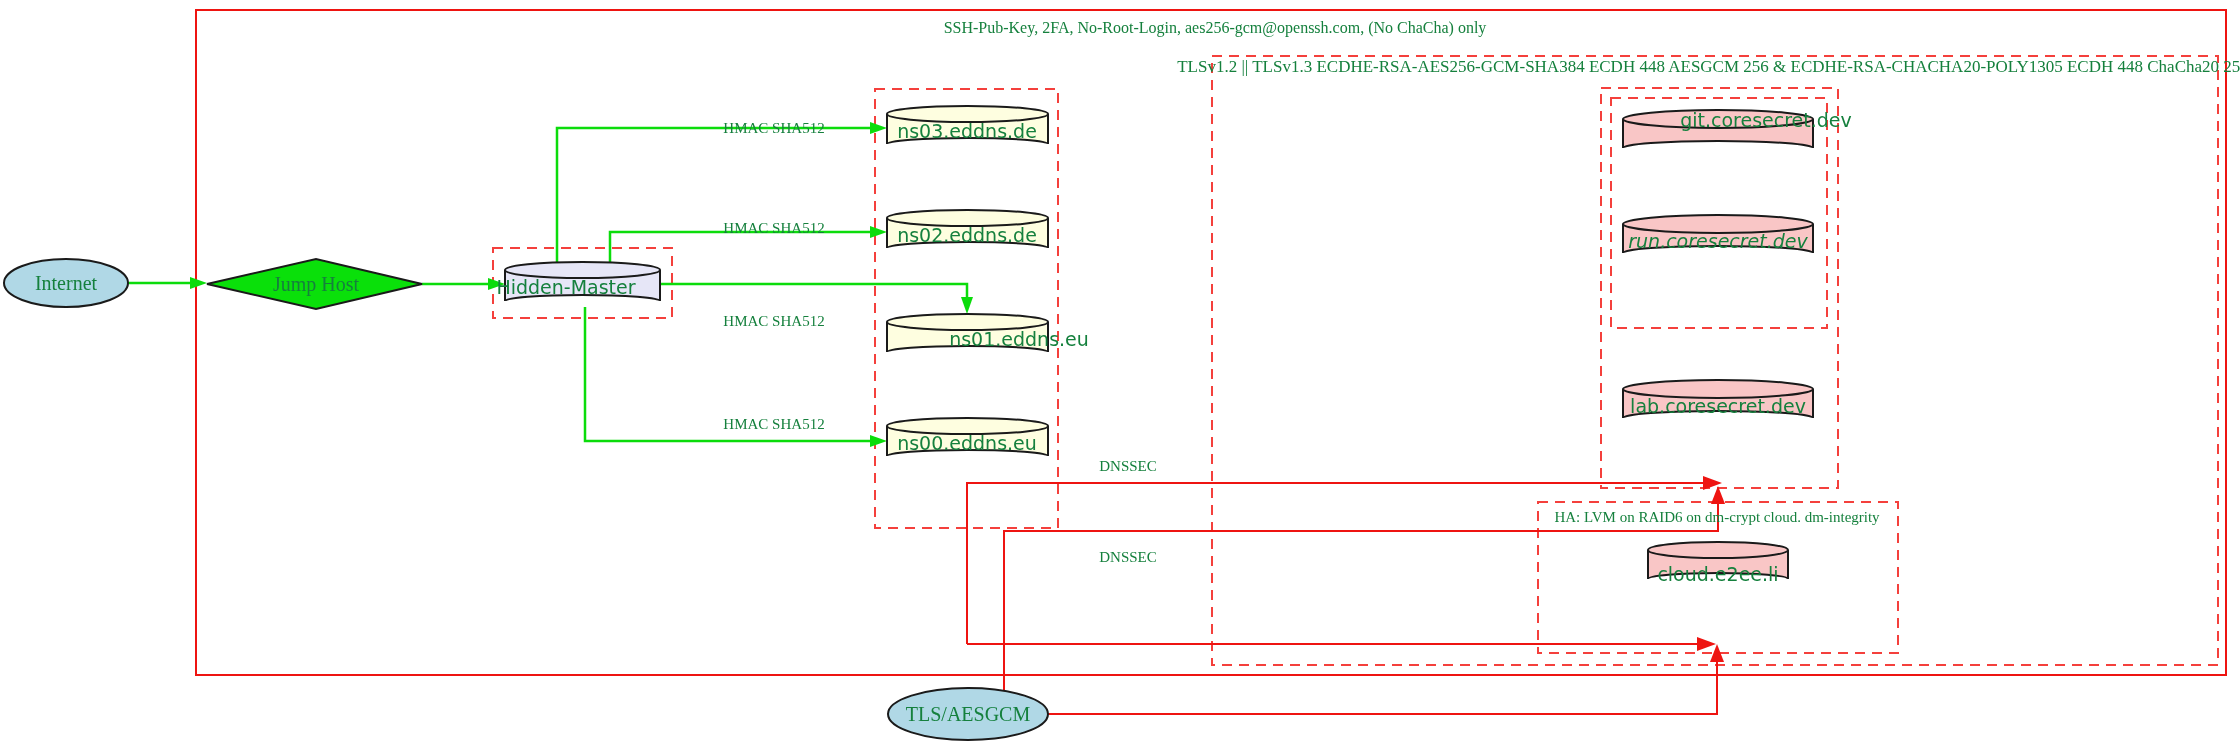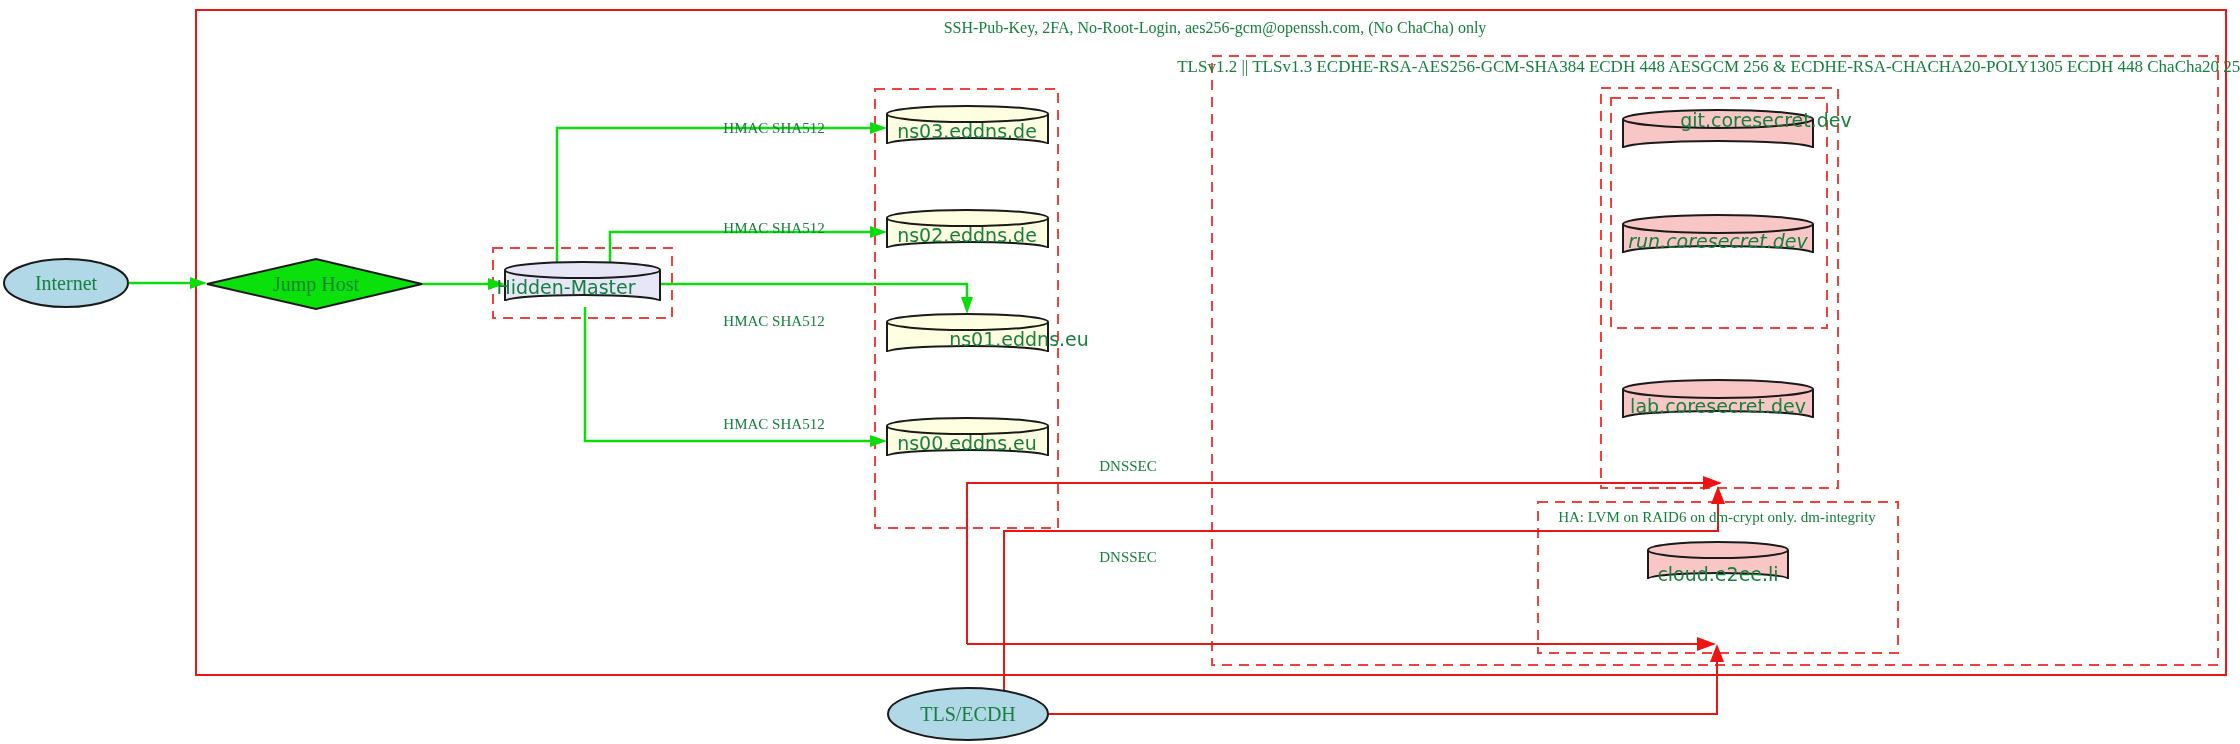--- a/index.html
+++ b/index.html
@@ -108,37 +108,37 @@
   <g>
     <path class="shape" fill="#f9c6c6" d="M1648,550 A70,8 0 0 1 1788,550 L1788,579 A70,6 0 0 0 1648,579 Z"></path>
     <path fill="none" stroke="#1a1a1a" stroke-width="2" d="M1648,550 A70,8 0 0 0 1788,550"></path>
   </g>
 
   <ellipse class="shape" cx="968" cy="714" rx="80" ry="26" fill="#b0d8e6"></ellipse>
 </svg>
 
   <div class="lbl cluster-lbl ssh-lbl" style="left:1215px;top:28px;">SSH-Pub-Key, 2FA, No-Root-Login, aes256-gcm@openssh.com, (No ChaCha) only</div>
   <div class="lbl cluster-lbl tls-lbl" style="left:1713px;top:67px;">TLSv1.2 || TLSv1.3 ECDHE-RSA-AES256-GCM-SHA384 ECDH 448 AESGCM 256 &amp; ECDHE-RSA-CHACHA20-POLY1305 ECDH 448 ChaCha20 256</div>
-  <div class="lbl cluster-lbl ha-lbl" style="left:1717px;top:517px;">HA: LVM on RAID6 on dm-crypt only. dm-integrity</div>
+  <div class="lbl cluster-lbl ha-lbl" style="left:1717px;top:517px;">HA: LVM on RAID6 on dm-crypt cloud. dm-integrity</div>
 
   <div class="lbl node-lbl" style="left:66px;top:283px;">Internet</div>
   <div class="lbl node-lbl" style="left:316px;top:284px;">Jump Host</div>
   <div class="lbl cyl-lbl" style="left:566px;top:287px;">Hidden-Master</div>
 
   <div class="lbl cyl-lbl" style="left:967px;top:131px;">ns03.eddns.de</div>
   <div class="lbl cyl-lbl" style="left:967px;top:235px;">ns02.eddns.de</div>
   <div class="lbl cyl-lbl" style="left:1019px;top:339px;">ns01.eddns.eu</div>
   <div class="lbl cyl-lbl" style="left:967px;top:443px;">ns00.eddns.eu</div>
 
   <div class="lbl cyl-lbl" style="left:1718px;top:120px;margin-left:48px;">git.coresecret.dev</div>
   <div class="lbl cyl-lbl" style="left:1718px;top:241px;font-style:italic;">run.coresecret.dev</div>
   <div class="lbl cyl-lbl" style="left:1718px;top:406px;text-align:right;">lab.coresecret.dev</div>
   <div class="lbl cyl-lbl" style="left:1718px;top:574px;">cloud.e2ee.li</div>
 
-  <div class="lbl node-lbl" style="left:968px;top:714px;">TLS/ECDH</div>
+  <div class="lbl node-lbl" style="left:968px;top:714px;">TLS/AESGCM</div>
 
   <div class="lbl edge-lbl" style="left:774px;top:128px;">HMAC SHA512</div>
   <div class="lbl edge-lbl" style="left:774px;top:228px;">HMAC SHA512</div>
   <div class="lbl edge-lbl" style="left:774px;top:321px;">HMAC SHA512</div>
   <div class="lbl edge-lbl" style="left:774px;top:424px;">HMAC SHA512</div>
 
   <div class="lbl edge-lbl" style="left:1128px;top:466px;">DNSSEC</div>
   <div class="lbl edge-lbl" style="left:1128px;top:557px;">DNSSEC</div>
 </div>
 

